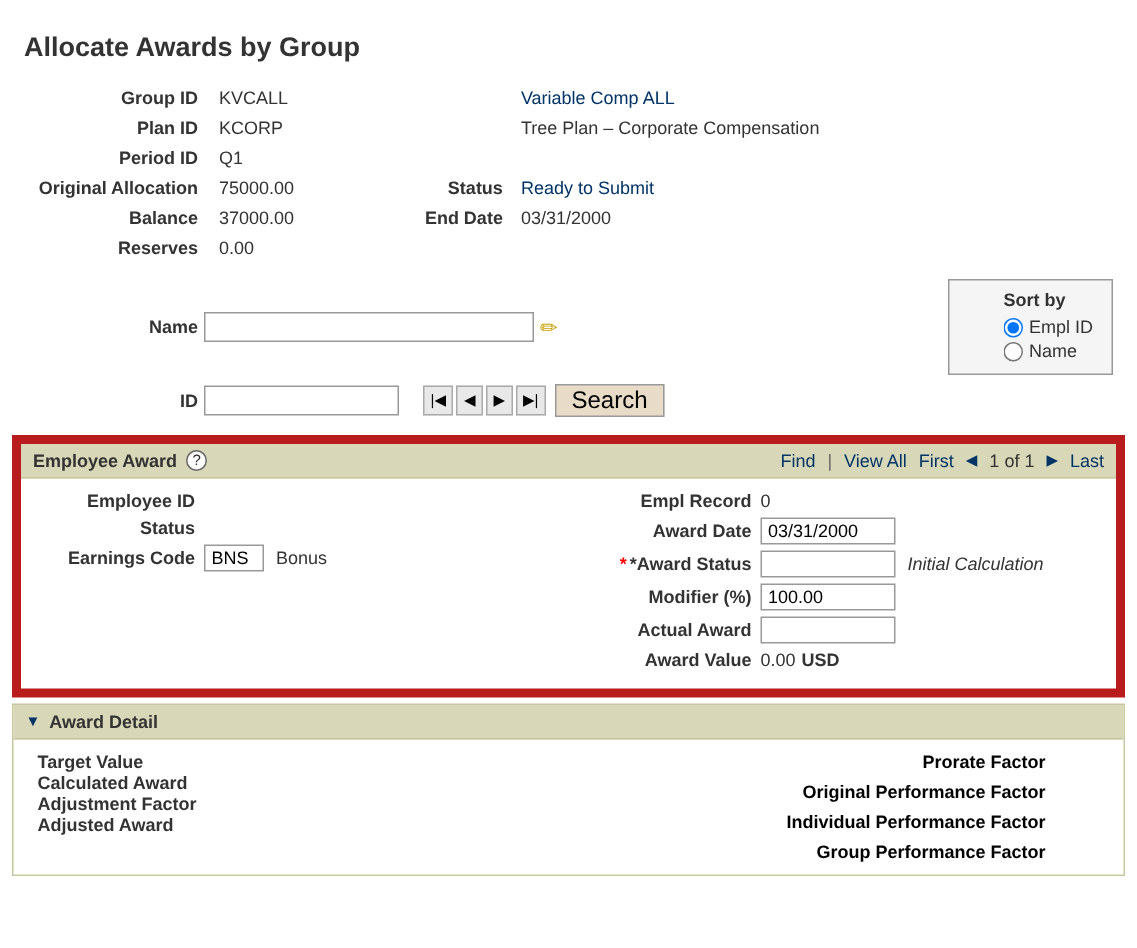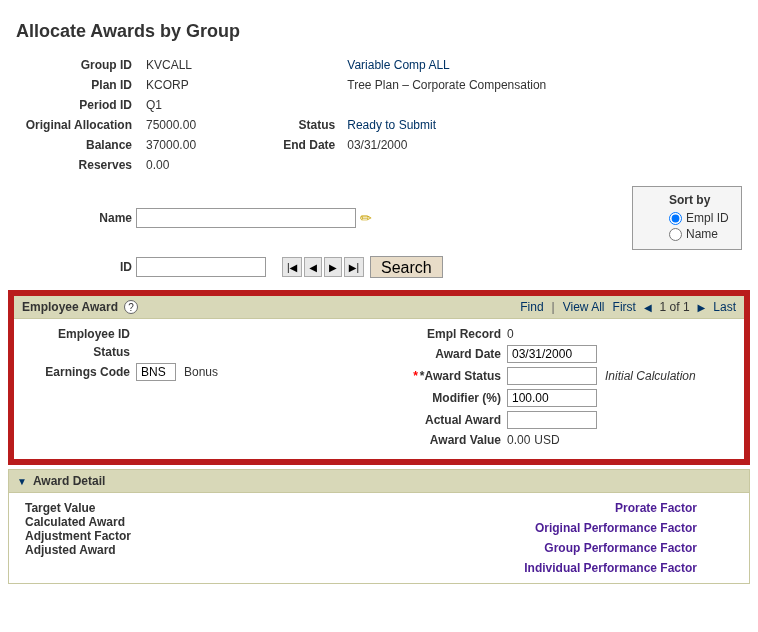--- a/index.html
+++ b/index.html
@@ -232,29 +232,29 @@
     }
     .detail-label {
       font-weight: bold;
       text-align: right;
       padding-right: 16px;
       color: #333;
     }
     .detail-right-label {
       font-weight: bold;
       text-align: center;
-      color: #4c1d95;
+      color: #000000;
       padding-right: 16px;
     }
     .relative-container {
       position: relative;
     }
     .usd-text {
       margin-left: 4px;
-      font-weight: normal;
+      font-weight: bold;
     }
     .emp-left {
       padding-right: 20px;
     }
     .emp-right {
       padding-left: 20px;
       border-left: none;
     }
   </style>
 </head>
@@ -418,19 +418,19 @@
         <div style="display:flex; flex-direction:column; gap:0; align-items:flex-start; padding-right:20px;">
           <span class="detail-label">Target Value</span>
           <span class="detail-label">Calculated Award</span>
           <span class="detail-label">Adjustment Factor</span>
           <span class="detail-label">Adjusted Award</span>
         </div>
 
         <div style="display:flex; flex-direction:column; gap:6px; align-items:flex-end; padding-right:20px;">
           <span class="detail-right-label">Prorate Factor</span>
           <span class="detail-right-label">Original Performance Factor</span>
+          <span class="detail-right-label">Individual Performance Factor</span>
           <span class="detail-right-label">Group Performance Factor</span>
-          <span class="detail-right-label">Individual Performance Factor</span>
         </div>
       </div>
     </div>
   </div>
 </div>
 
 </body></html>

